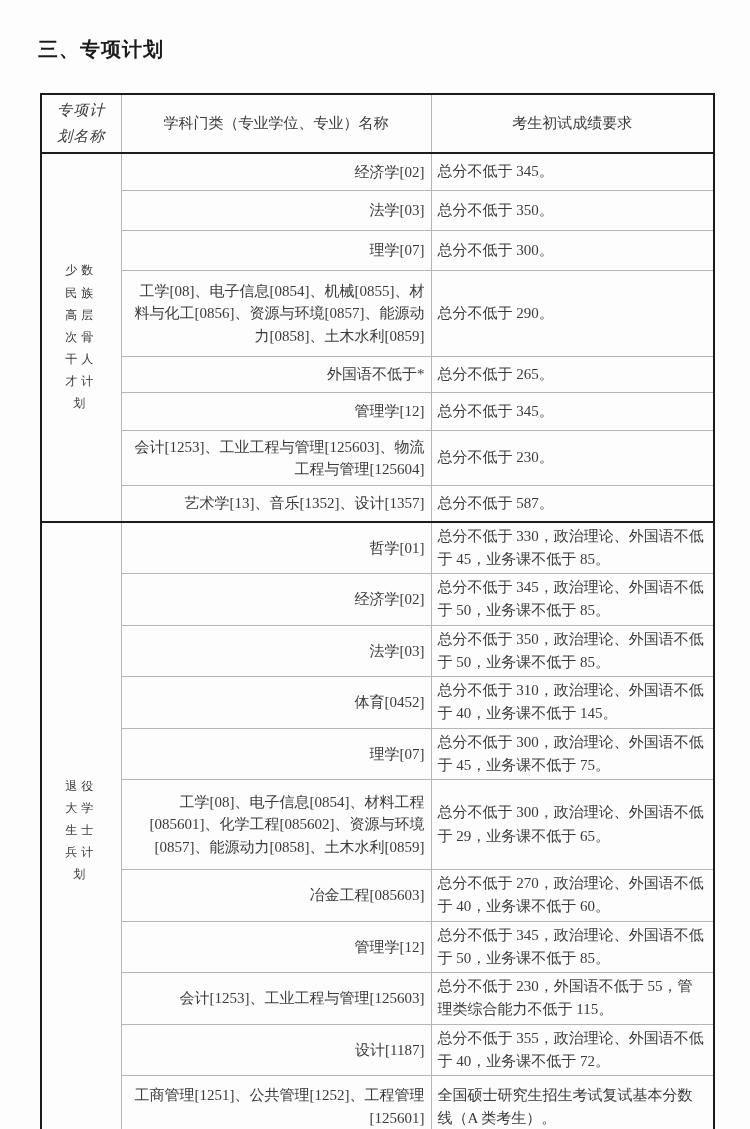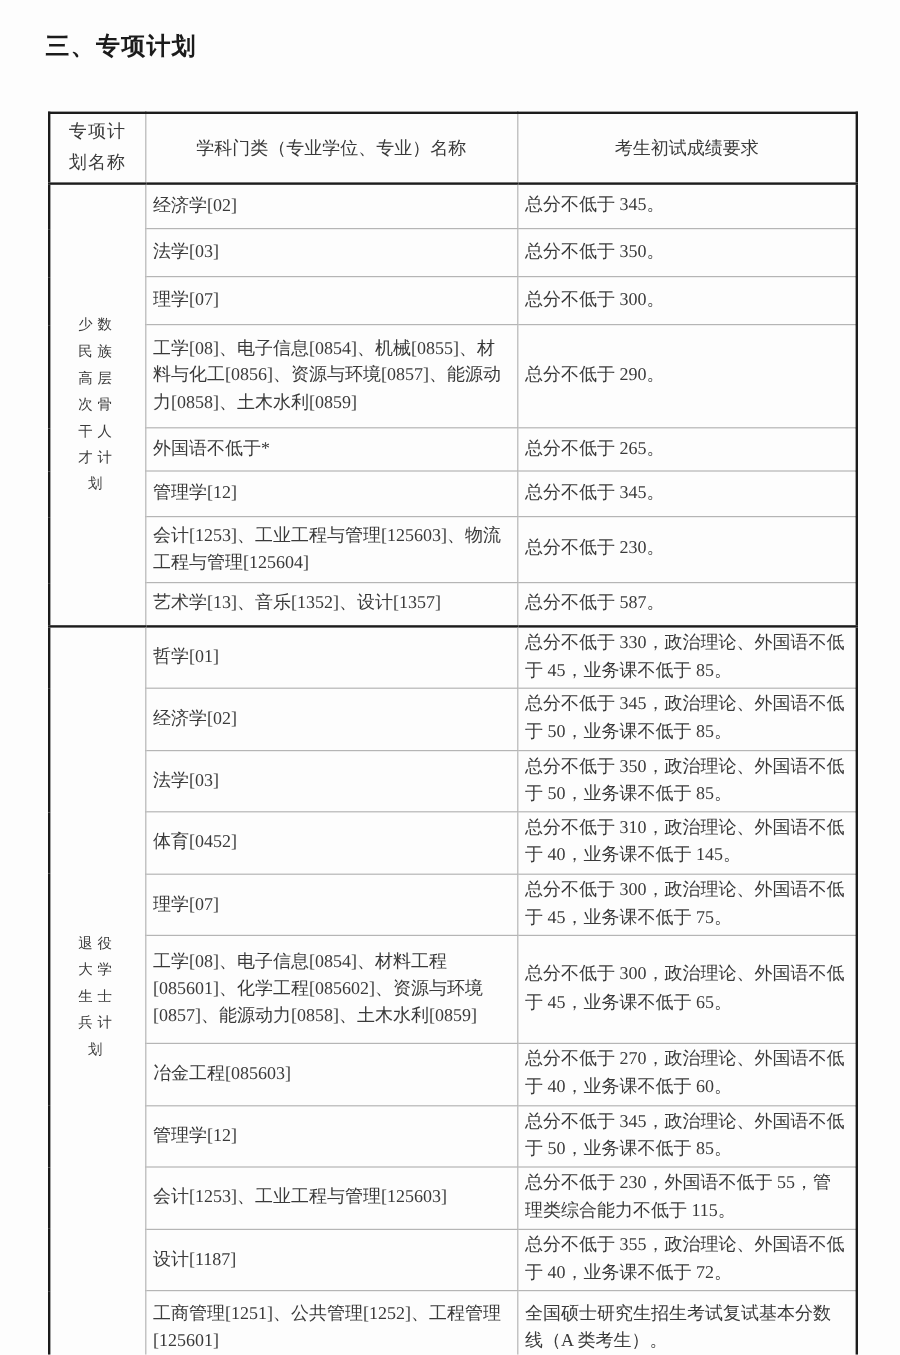--- a/index.html
+++ b/index.html
@@ -11,21 +11,21 @@
   .page {
     position: relative;
     width: 750px;
     height: 1129px;
     background: #fdfdfd;
     overflow: hidden;
   }
   .doc-title {
     position: absolute;
     left: 38px;
-    top: 25px;
+    top: 36px;
     font-family: "Liberation Sans", "DejaVu Sans", sans-serif;
     font-weight: bold;
     font-size: 20px;
     letter-spacing: 1px;
     color: #1b1b1b;
   }
   table.score-table {
     position: absolute;
     left: 40px;
     top: 93px;
@@ -61,36 +61,37 @@
     height: 58px;
     color: #3a3a3a;
     font-size: 15px;
   }
   .h1wrap {
     display: inline-block;
     width: 50px;
     line-height: 1.75;
     letter-spacing: 1px;
     text-align: center;
+    font-style: italic;
   }
   td.group-label {
     text-align: center;
     padding: 0;
   }
   .vlabel {
     display: inline-block;
     width: 40px;
     line-height: 1.85;
     font-size: 12px;
     letter-spacing: 4px;
     text-align: center;
     color: #3a3a3a;
   }
   td.subject {
-    text-align: left;
+    text-align: right;
     padding: 4px 6px 4px 10px;
     line-height: 1.5;
   }
   td.requirement {
     text-align: left;
     padding: 4px 6px 4px 13px;
     line-height: 1.55;
     margin-left: 37px;
   }
   
@@ -176,21 +177,21 @@
     <tr class="rh48">
       <td class="subject">体育[0452]</td>
       <td class="requirement">总分不低于 310，政治理论、外国语不低于 40，业务课不低于 145。</td>
     </tr>
     <tr class="rh47">
       <td class="subject">理学[07]</td>
       <td class="requirement">总分不低于 300，政治理论、外国语不低于 45，业务课不低于 75。</td>
     </tr>
     <tr class="rh90">
       <td class="subject">工学[08]、电子信息[0854]、材料工程[085601]、化学工程[085602]、资源与环境[0857]、能源动力[0858]、土木水利[0859]</td>
-      <td class="requirement">总分不低于 300，政治理论、外国语不低于 45，业务课不低于 65。</td>
+      <td class="requirement">总分不低于 300，政治理论、外国语不低于 29，业务课不低于 65。</td>
     </tr>
     <tr class="rh48">
       <td class="subject">冶金工程[085603]</td>
       <td class="requirement">总分不低于 270，政治理论、外国语不低于 40，业务课不低于 60。</td>
     </tr>
     <tr class="rh47">
       <td class="subject">管理学[12]</td>
       <td class="requirement">总分不低于 345，政治理论、外国语不低于 50，业务课不低于 85。</td>
     </tr>
     <tr class="rh48">

